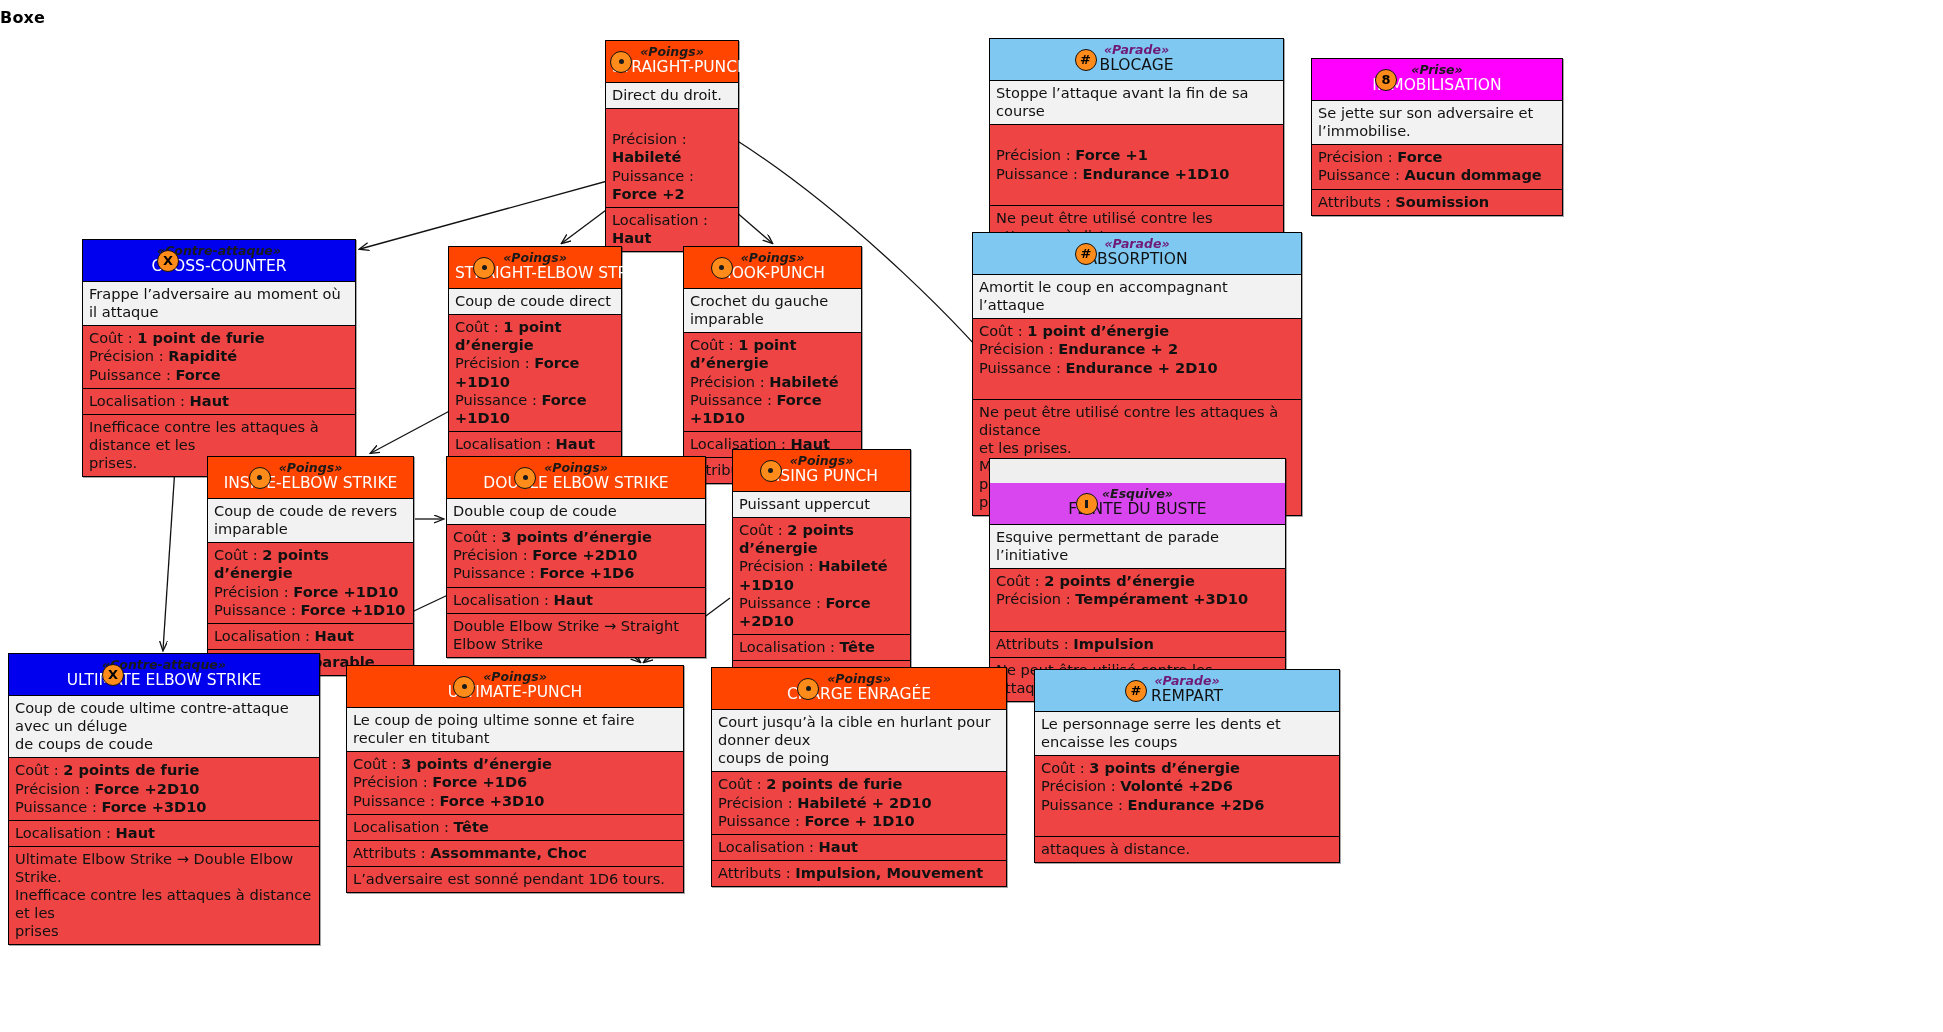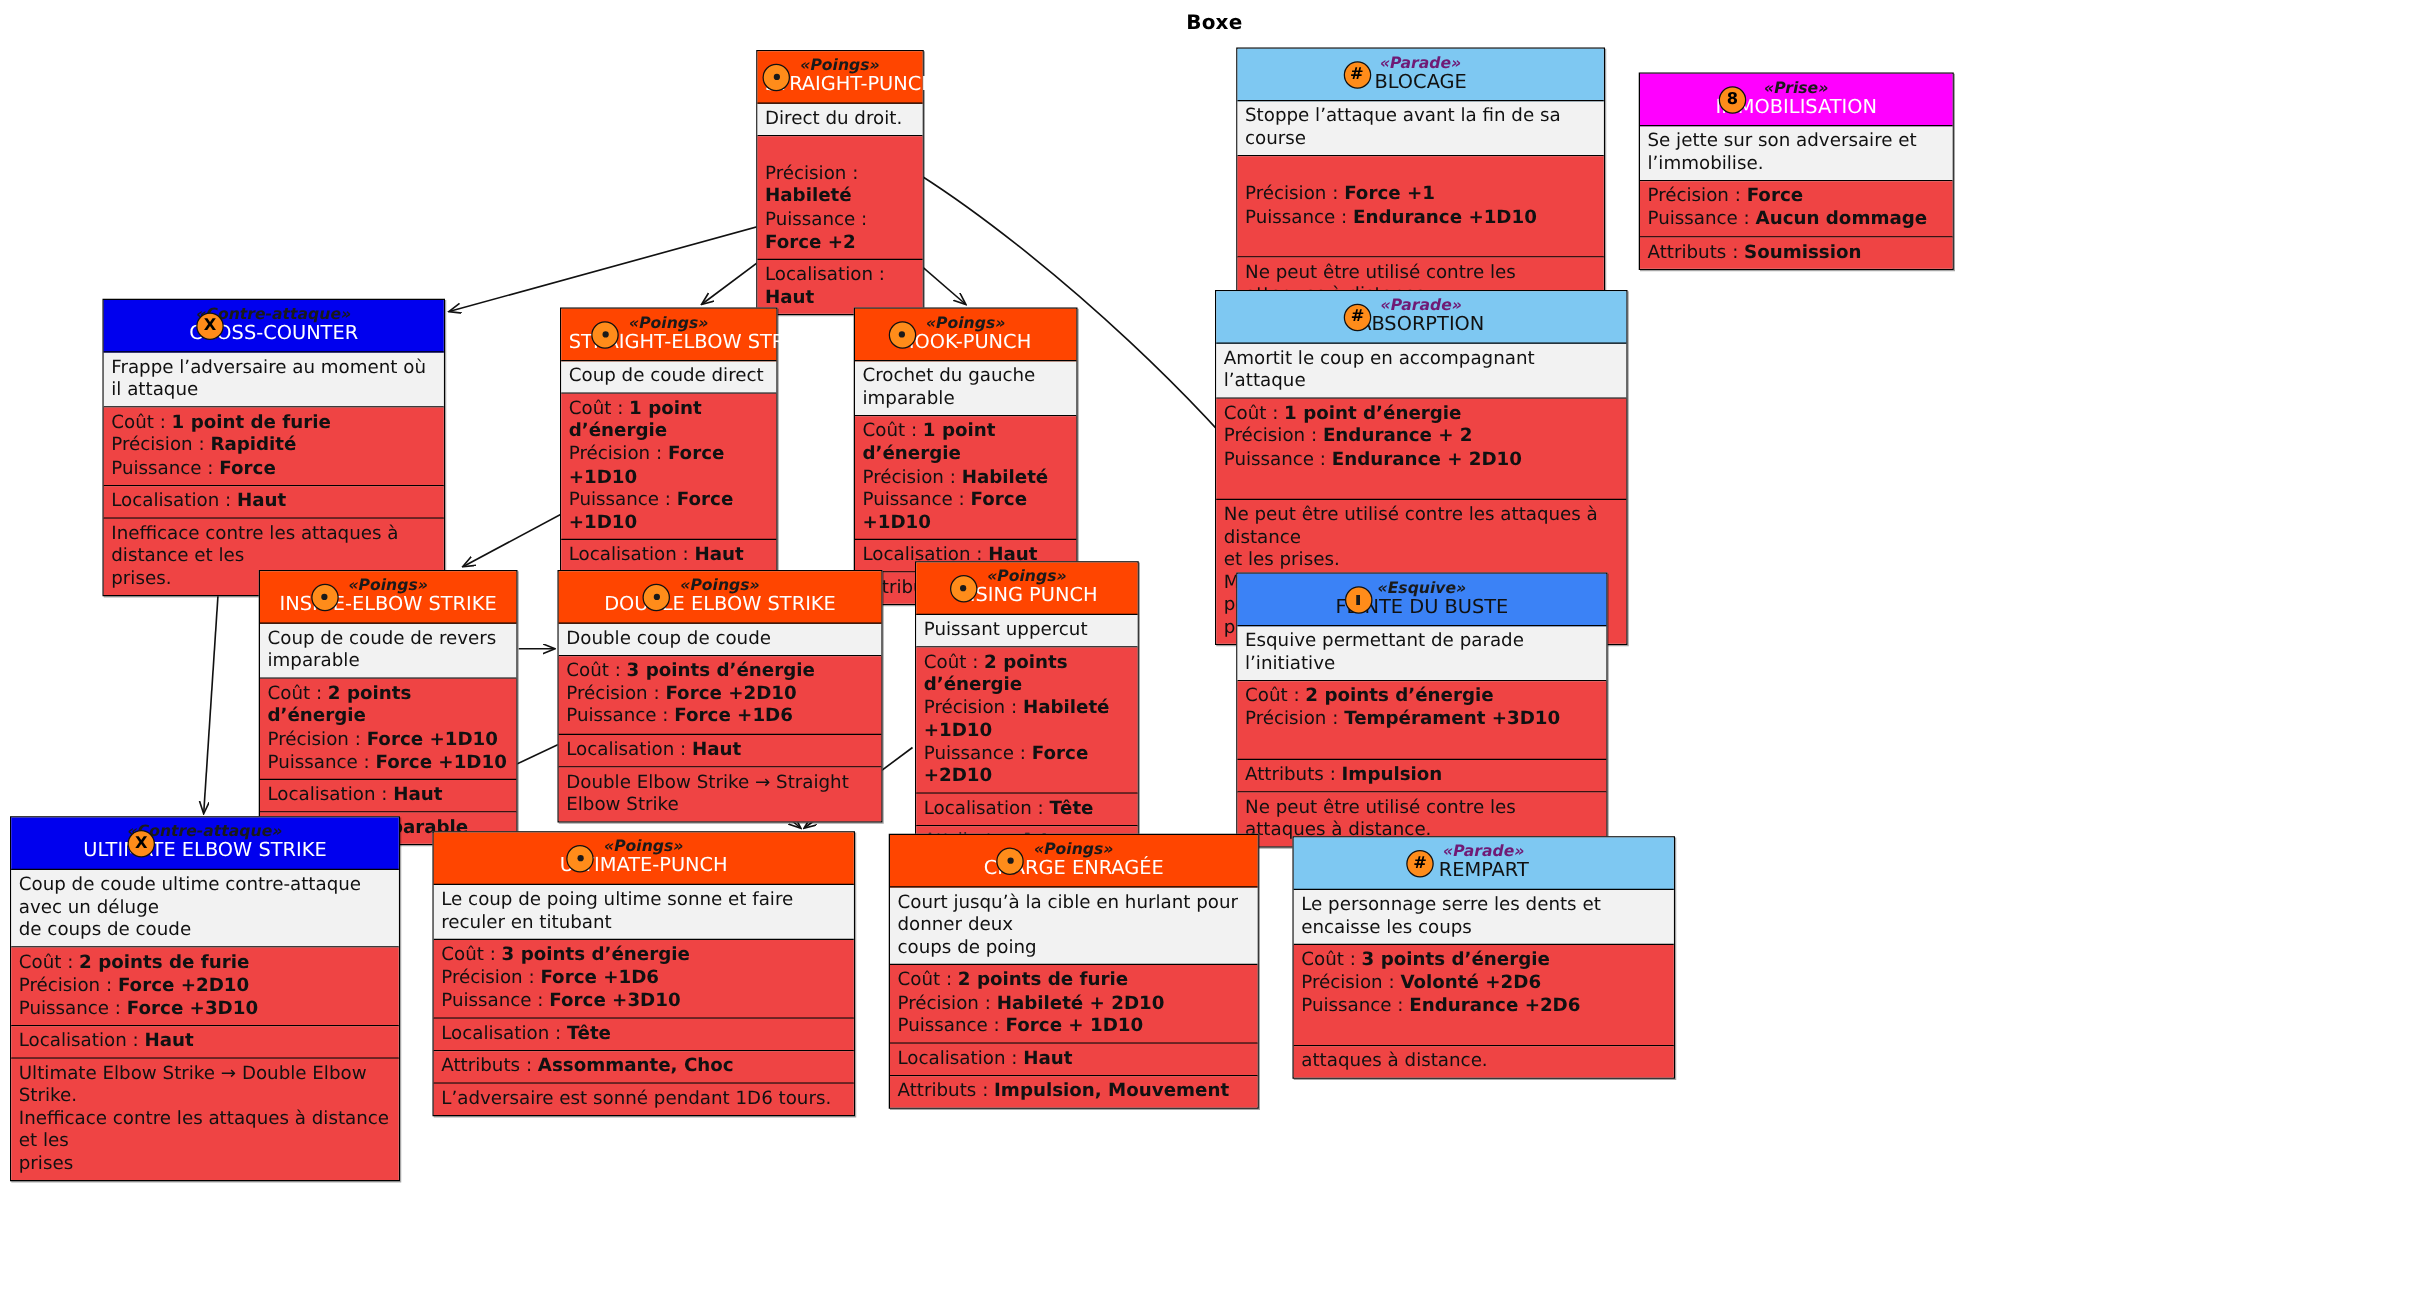--- a/index.html
+++ b/index.html
@@ -19,21 +19,21 @@
     position: absolute;
     left: 0; top: 0;
     width: 1943px; height: 1032px;
     pointer-events: none;
     z-index: 1;
   }
   #diagram-title {
     position: absolute;
     left: 0; top: 8px;
     width: 1943px;
-    text-align: center;
+    text-align: left;
     font-size: 16px;
     font-weight: bold;
     color: #000000;
     letter-spacing: 0.2px;
   }
   .node {
     position: absolute;
     z-index: 3;
     border: 1px solid #000000;
     background: #efefef;
@@ -103,21 +103,21 @@
   .sec b { font-weight: bold; }
   
   .theme-poings .node-header { background: #ff4500; color: #ffffff; }
   .theme-poings .stereotype { color: #1a1a1a; }
   .theme-parade .node-header { background: #7ec8f2; color: #111111; }
   .theme-parade .stereotype { color: #701a75; }
   .theme-contre .node-header { background: #0000ee; color: #ffffff; }
   .theme-contre .stereotype { color: #1a1a1a; }
   .theme-prise .node-header { background: #ff00ff; color: #ffffff; }
   .theme-prise .stereotype { color: #1a1a1a; }
-  .theme-esquive .node-header { background: #3b82f6; color: #111111; }
+  .theme-esquive .node-header { background: #d946ef; color: #111111; margin-top: 24px; }
   .theme-esquive .stereotype { color: #1a1a1a; }
 </style>
 </head>
 <body>
 
 <div id="canvas">
 
   <div id="diagram-title">Boxe</div>
 
   <svg id="edges" viewBox="0 0 1943 1032">

